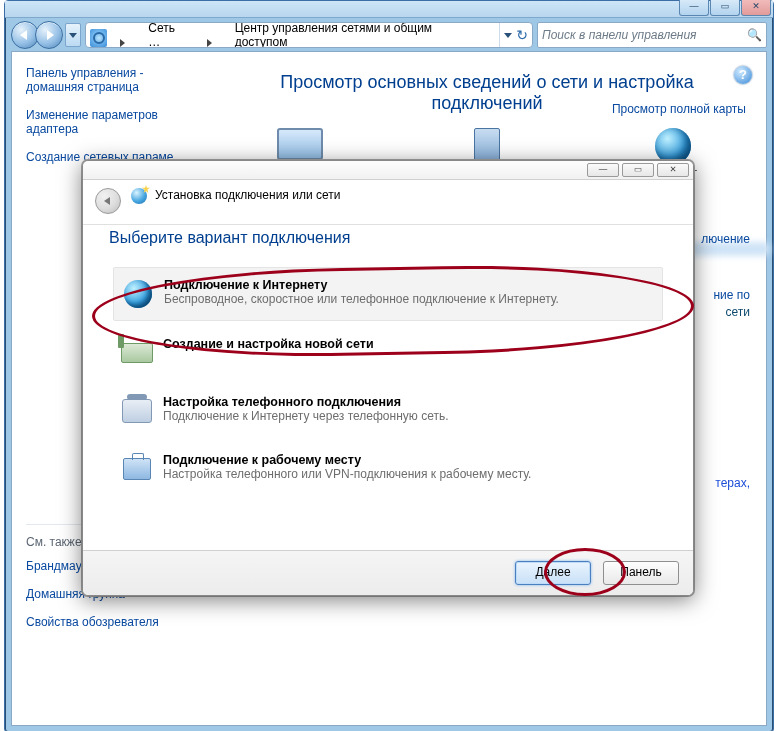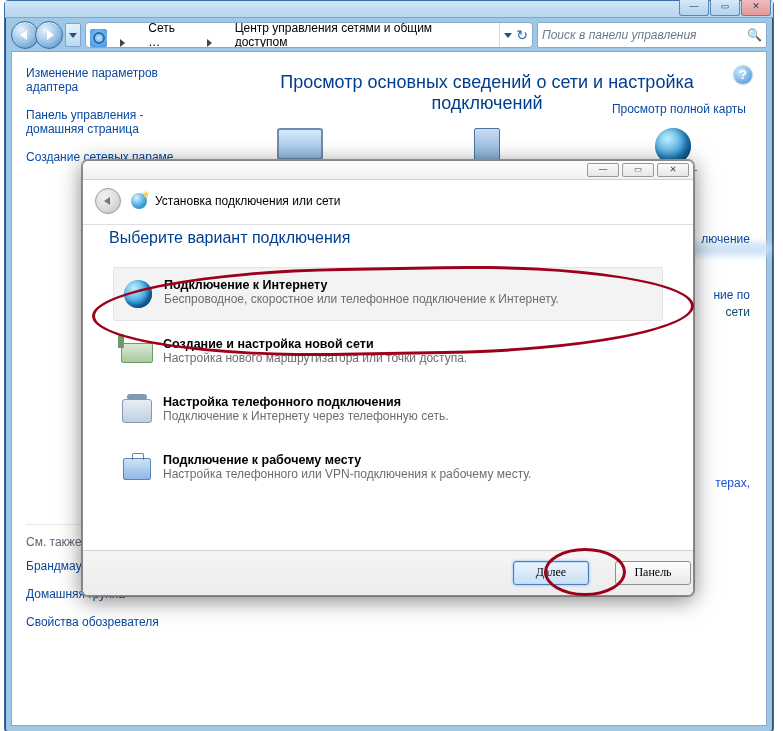--- a/index.html
+++ b/index.html
@@ -85,21 +85,21 @@
   
   .dlg { position:absolute; left:82px; top:160px; width:610px; height:434px;
     background:#fff; border:1px solid #888; border-radius:6px;
     box-shadow: 0 4px 22px rgba(0,0,0,.5), 0 0 0 1px #aaa; }
   .dlg-title { height:18px; background: linear-gradient(#fdfdfd,#f1f1f1);
     border-bottom:1px solid #d0d0d0; display:flex; align-items:center; justify-content:flex-end;
     padding-right:4px; border-radius:6px 6px 0 0;}
   .dlg-title .tbtn2 { width:30px; height:12px; margin-left:3px;
     background:linear-gradient(#fafafa,#e7e7e7); border:1px solid #9a9a9a;
     border-radius:2px; text-align:center; font-size:8.5px; line-height:10px; color:#444; }
-  .dlg-sub { display:flex; align-items:center; gap:8px; padding:8px 12px 10px 12px;
+  .dlg-sub { display:flex; gap:8px; padding:8px 12px 10px 12px;
     border-bottom:1px solid #e0e0e0; }
   .back-circle { width:24px; height:24px; border-radius:50%;
     background: radial-gradient(circle at 35% 30%, #f2f2f2, #ddd 55%, #bbb);
     border:1px solid #9a9a9a; position:relative;}
   .back-circle .arr { position:absolute; left:50%; top:50%; width:0;height:0;
     border-top:4px solid transparent; border-bottom:4px solid transparent;
     border-right:6px solid #777; margin:-4px 0 0 -4px;}
   .mini-globe { width:16px;height:16px;border-radius:50%;
     background: radial-gradient(circle at 35% 30%, #d9f3ff, #47a6e0 55%, #1a6fae);
     position:relative; margin-left:2px;}
@@ -121,22 +121,22 @@
     box-shadow: inset -3px -3px 5px #0b4a78;}
   .icon-router { width:30px;height:18px;background:linear-gradient(#dce9d6,#a9c9a0);border:1px solid #6e9a66;border-radius:2px;position:relative;}
   .icon-router::before { content:""; position:absolute; left:-4px; top:-10px; width:6px;height:14px;
     background:#6e9a66; border-radius:1px;}
   .icon-briefcase { width:26px;height:20px;background:linear-gradient(#cfe3f6,#8eb8e2);border:1px solid #5a86b4;border-radius:2px;position:relative;}
   .icon-briefcase::before{content:"";position:absolute;left:8px;top:-6px;width:10px;height:6px;border:1px solid #5a86b4;border-bottom:none;border-radius:2px 2px 0 0;}
   .icon-phone { width:28px;height:22px;background:linear-gradient(#e8eef5,#bfcfe2);border:1px solid #8299b5;border-radius:3px;position:relative;}
   .icon-phone::before{content:"";position:absolute;left:4px;top:-6px;width:20px;height:6px;background:#8299b5;border-radius:3px;}
   .dlg-footer { position:absolute; left:0; right:0; bottom:0; height:44px;
     background: linear-gradient(#f5f5f5,#ececec); border-top:1px solid #d0d0d0;
-    display:flex; align-items:center; justify-content:flex-end; gap:26px; padding-right:2px;
-    border-radius:0 0 6px 6px;font-family:Liberation Serif, serif;}
+    display:flex; align-items:center; justify-content:flex-end; gap:12px; padding-right:14px;
+    border-radius:0 0 6px 6px;}
   .btn { min-width:74px; height:22px; background:linear-gradient(#fdfdfd,#e9e9e9);
     border:1px solid #8f8f8f; border-radius:3px; font-size:12px; text-align:center;
     line-height:20px; color:#000; cursor:pointer; }
   .btn.primary { background: linear-gradient(#eaf4fe,#c8e0f7);
     border:1px solid #4a80c0; box-shadow: 0 0 3px #7fb3ec, inset 0 0 0 1px #bedcf8; }
 
   
   .ring { position:absolute; border:3px solid #9d001b; border-radius:50%; pointer-events:none; }
   .ring-big { left:92px; top:267px; width:596px; height:82px; border-radius: 50% / 60%; transform: rotate(-1deg);}
   .ring-small { left:544px; top:548px; width:76px; height:42px; border-radius:50%;}
@@ -178,22 +178,22 @@
         </div>
       </div>
       <div class="search-box">
         <span>Поиск в панели управления</span>
         <span class="mag">🔍</span>
       </div>
     </div>
 
     <div class="win-body">
       <div class="sidebar">
+        <div class="side-link">Панель управления - домашняя страница</div>
         <div class="side-link">Изменение параметров адаптера</div>
-        <div class="side-link">Панель управления - домашняя страница</div>
         <div class="side-link">Создание сетевых параме</div>
         <div class="side-sep"></div>
         <div class="side-footer-label">См. также</div>
         <div class="side-link">Брандмауэр Windows</div>
         <div class="side-link">Домашняя группа</div>
         <div class="side-link">Свойства обозревателя</div>
       </div>
 
       <div class="content-area">
         <div class="help-q">?</div>
@@ -259,21 +259,20 @@
             <div class="cdesc">Беспроводное, скоростное или телефонное подключение к Интернету.</div>
           </div>
         </div>
 
         <div class="choice">
           <div class="cicon">
               <div class="icon-router"></div>
             </div>
           <div class="ctexts">
             <div class="ctitle">Создание и настройка новой сети</div>
-            <div class="cdesc">Настройка нового маршрутизатора или точки доступа.</div>
           </div>
         </div>
 
         <div class="choice">
           <div class="cicon">
               <div class="icon-phone"></div>
             </div>
           <div class="ctexts">
             <div class="ctitle">Настройка телефонного подключения</div>
             <div class="cdesc">Подключение к Интернету через телефонную сеть.</div>

